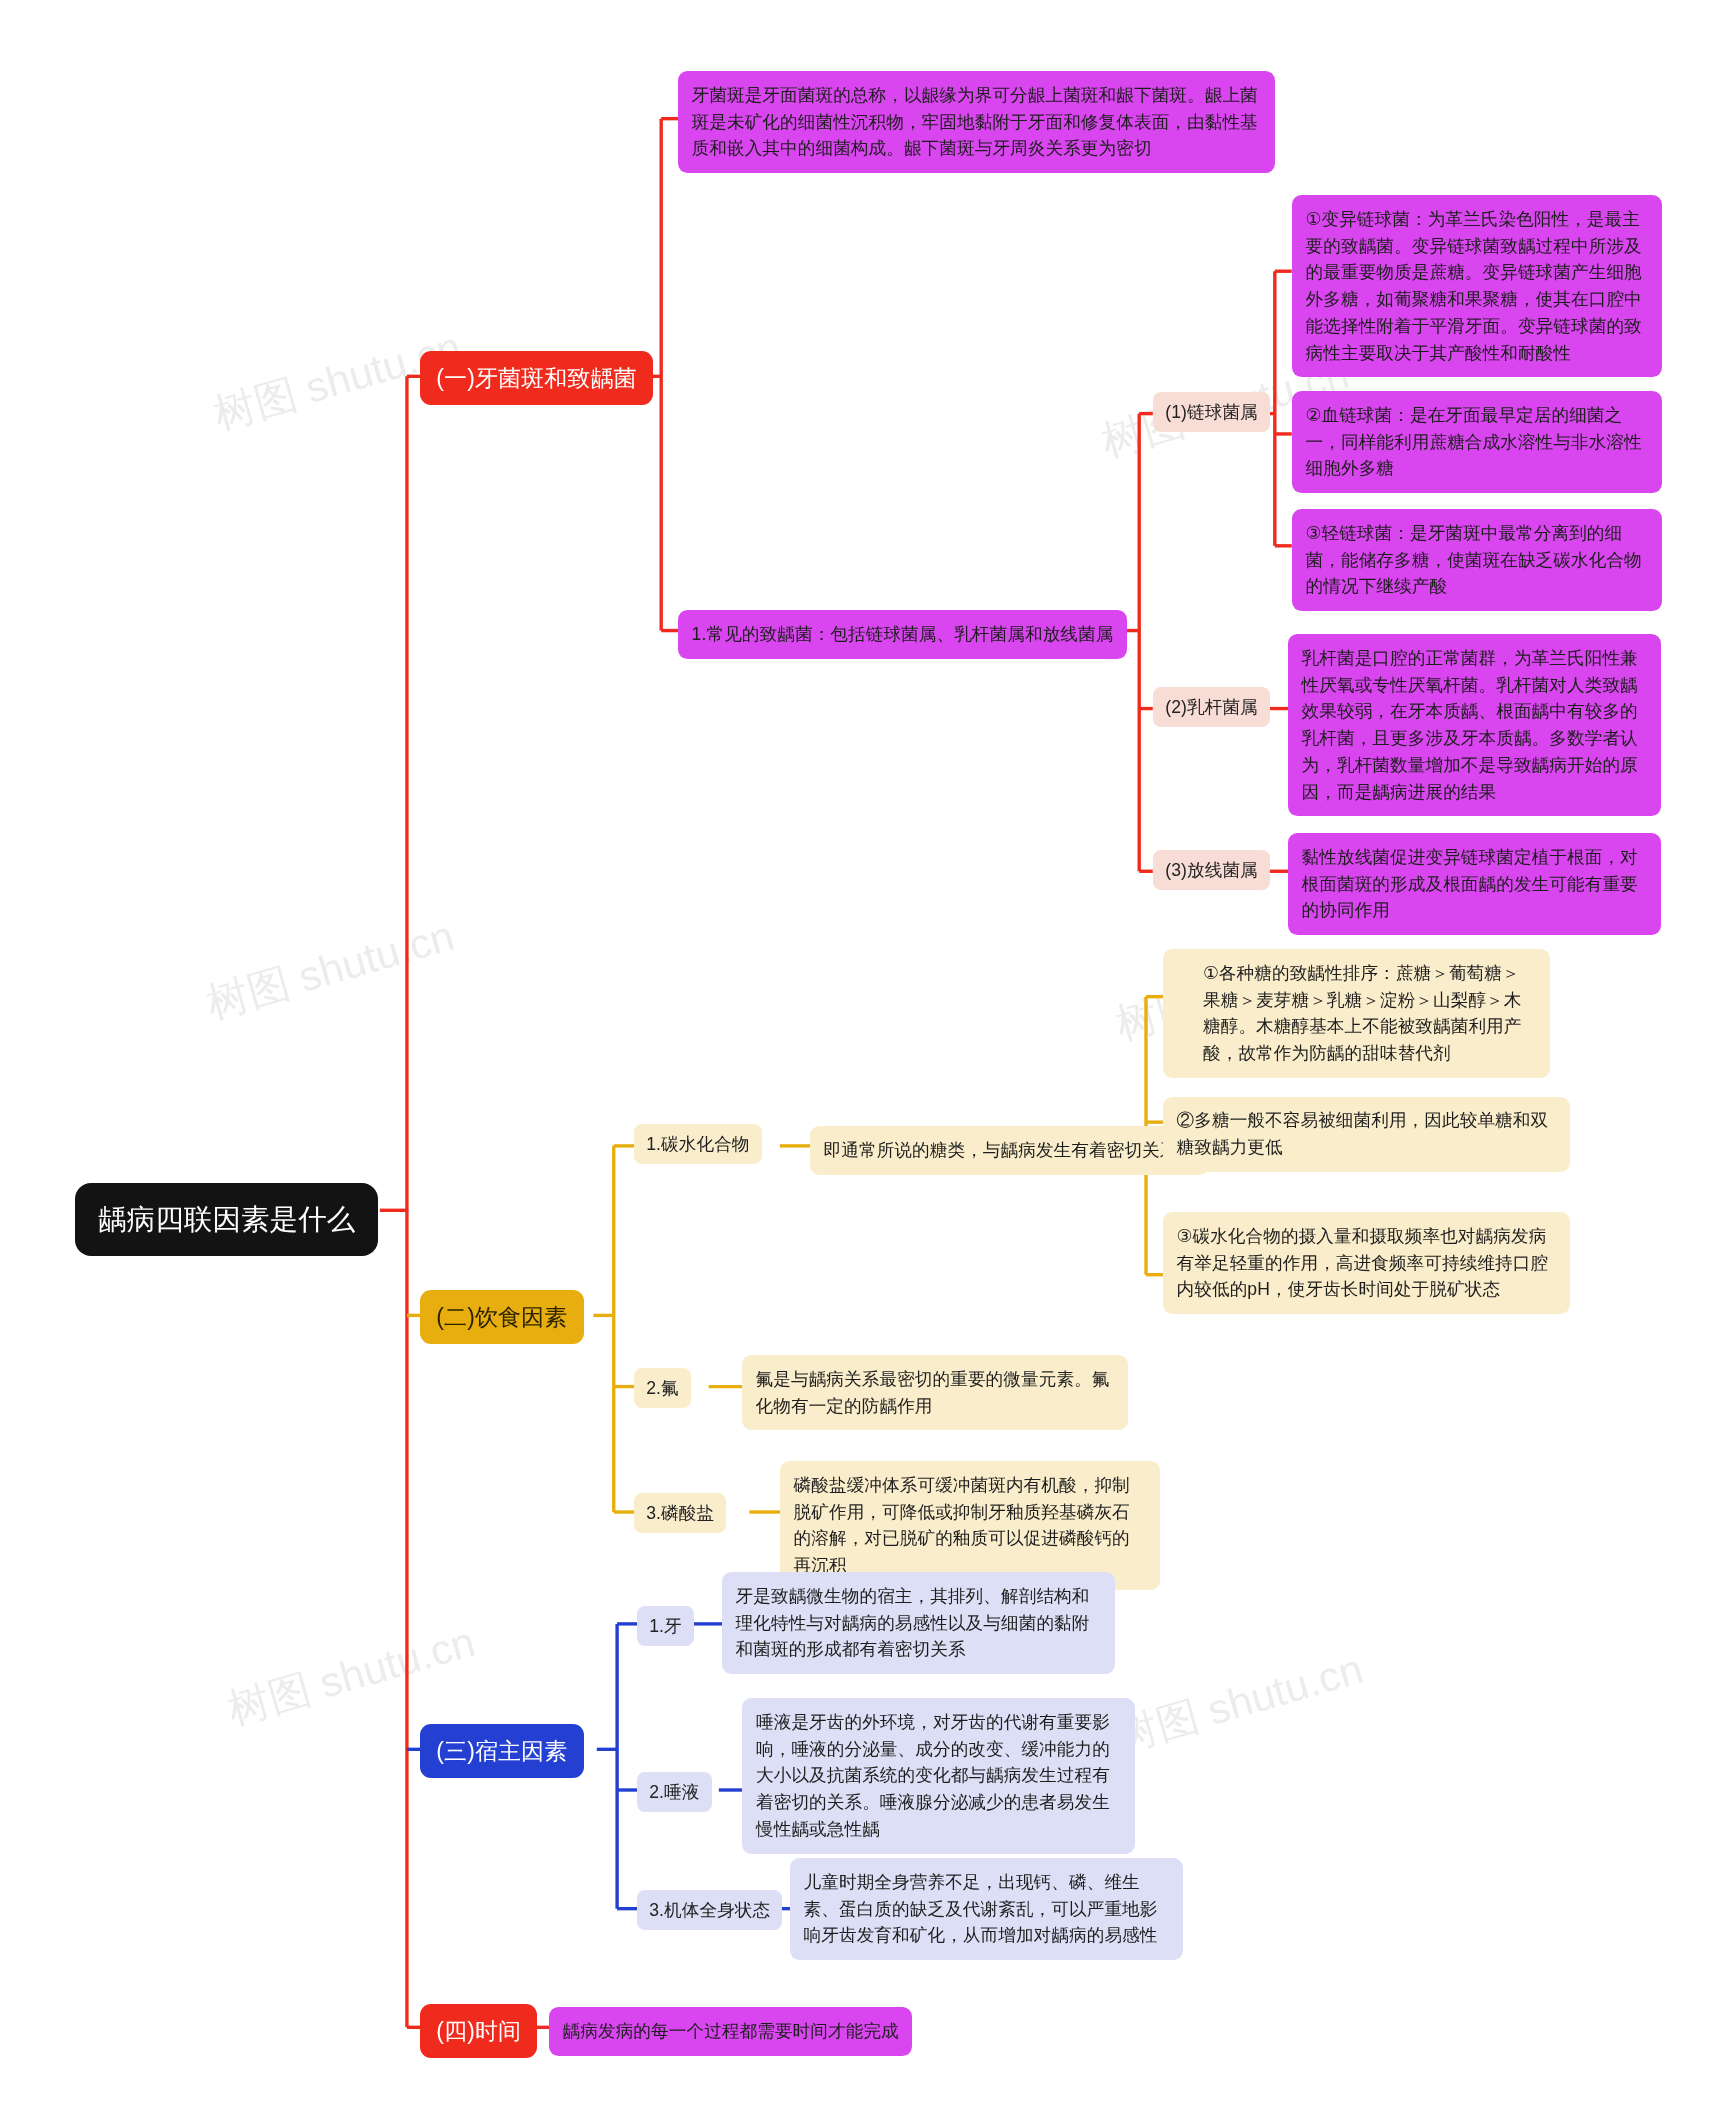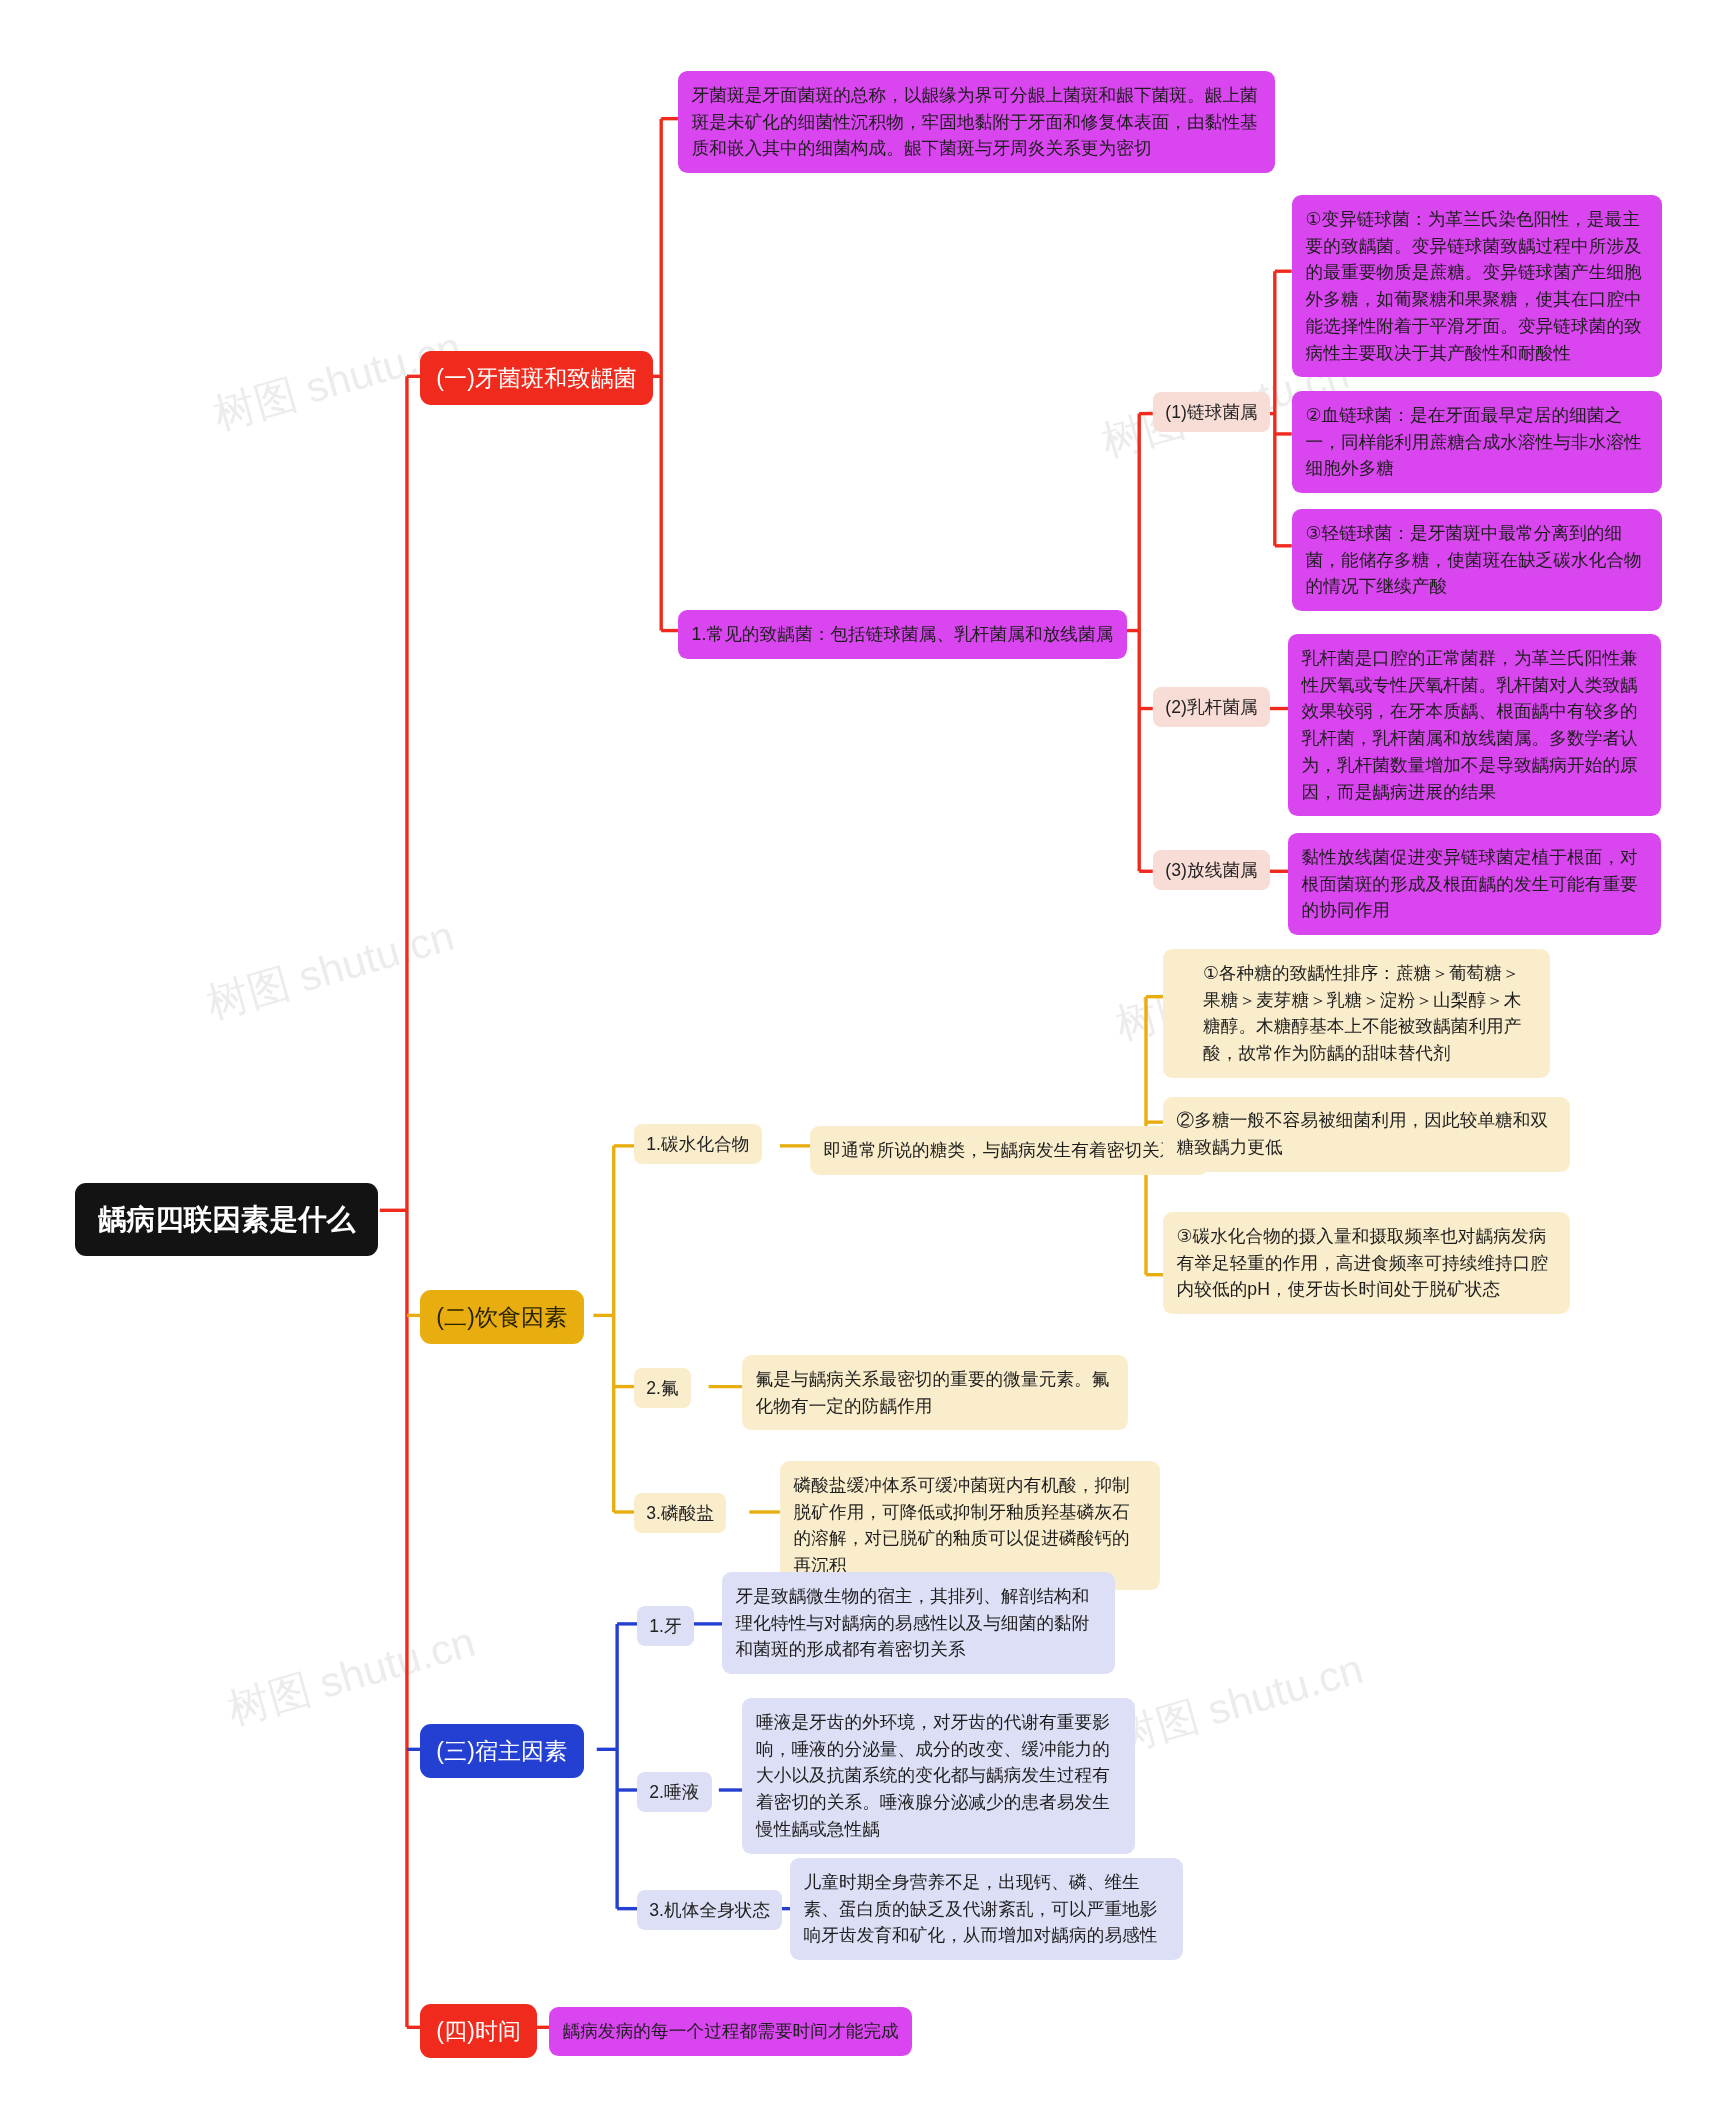--- a/index.html
+++ b/index.html
@@ -8,21 +8,21 @@
     font-family:"Liberation Sans","DejaVu Sans",sans-serif;
   }
   #canvas{position:absolute;left:0;top:0;width:1736px;height:2108px;}
   svg.links{position:absolute;left:0;top:0;width:1736px;height:2108px;pointer-events:none;}
 
   .node{position:absolute;box-sizing:border-box;border-radius:9.5px;
         line-height:1.52;letter-spacing:0.1px;}
 
   
   .root{background:#131313;color:#ffffff;font-size:28.5px;padding:15px 23px;
-        border-radius:11px;white-space:nowrap;font-weight:700;}
+        border-radius:16px;white-space:nowrap;font-weight:400;}
 
   
   .pill{color:#ffffff;font-size:23px;padding:9.5px 16.3px;border-radius:11px;white-space:nowrap;}
   .pill.red{background:#F02A1C;}
   .pill.gold{background:#E8AE10;color:#2b2200;}
   .pill.blue{background:#2340D2;}
 
   
   .lbl{font-size:17.6px;padding:6.8px 12.2px;border-radius:8.1px;white-space:nowrap;color:#222;}
   .lbl.red{background:#F8DCD6;}
@@ -126,21 +126,21 @@
   <div class="node box red oneline" style="left:678px;top:610px;">1.常见的致龋菌：包括链球菌属、乳杆菌属和放线菌属</div>
 
   <div class="node lbl red" style="left:1153px;top:392px;">(1)链球菌属</div>
   <div class="node lbl red" style="left:1153px;top:687px;">(2)乳杆菌属</div>
   <div class="node lbl red" style="left:1153px;top:850px;">(3)放线菌属</div>
 
   <div class="node box red" style="left:1292px;top:195px;width:370px;">①变异链球菌：为革兰氏染色阳性，是最主要的致龋菌。变异链球菌致龋过程中所涉及的最重要物质是蔗糖。变异链球菌产生细胞外多糖，如葡聚糖和果聚糖，使其在口腔中能选择性附着于平滑牙面。变异链球菌的致病性主要取决于其产酸性和耐酸性</div>
   <div class="node box red" style="left:1292px;top:391px;width:370px;">②血链球菌：是在牙面最早定居的细菌之一，同样能利用蔗糖合成水溶性与非水溶性细胞外多糖</div>
   <div class="node box red" style="left:1292px;top:509px;width:370px;">③轻链球菌：是牙菌斑中最常分离到的细菌，能储存多糖，使菌斑在缺乏碳水化合物的情况下继续产酸</div>
 
-  <div class="node box red" style="left:1288px;top:634px;width:373px;">乳杆菌是口腔的正常菌群，为革兰氏阳性兼性厌氧或专性厌氧杆菌。乳杆菌对人类致龋效果较弱，在牙本质龋、根面龋中有较多的乳杆菌，乳杆菌属和放线菌属。多数学者认为，乳杆菌数量增加不是导致龋病开始的原因，而是龋病进展的结果</div>
+  <div class="node box red" style="left:1288px;top:634px;width:373px;">乳杆菌是口腔的正常菌群，为革兰氏阳性兼性厌氧或专性厌氧杆菌。乳杆菌对人类致龋效果较弱，在牙本质龋、根面龋中有较多的乳杆菌，且更多涉及牙本质龋。多数学者认为，乳杆菌数量增加不是导致龋病开始的原因，而是龋病进展的结果</div>
   <div class="node box red" style="left:1288px;top:833px;width:373px;">黏性放线菌促进变异链球菌定植于根面，对根面菌斑的形成及根面龋的发生可能有重要的协同作用</div>
 
   <div class="node pill gold" style="left:420px;top:1290px;">(二)饮食因素</div>
 
   <div class="node lbl gold" style="left:634px;top:1124px;">1.碳水化合物</div>
   <div class="node box gold oneline" style="left:810px;top:1126px;">即通常所说的糖类，与龋病发生有着密切关系。</div>
 
   <div class="node box gold" style="left:1163px;top:949px;width:387px;padding-left:40px;">①各种糖的致龋性排序：蔗糖＞葡萄糖＞果糖＞麦芽糖＞乳糖＞淀粉＞山梨醇＞木糖醇。木糖醇基本上不能被致龋菌利用产酸，故常作为防龋的甜味替代剂</div>
   <div class="node box gold" style="left:1163px;top:1097px;width:407px;font-family:Liberation Mono, monospace;">②多糖一般不容易被细菌利用，因此较单糖和双糖致龋力更低</div>
   <div class="node box gold" style="left:1163px;top:1212px;width:407px;">③碳水化合物的摄入量和摄取频率也对龋病发病有举足轻重的作用，高进食频率可持续维持口腔内较低的pH，使牙齿长时间处于脱矿状态</div>

